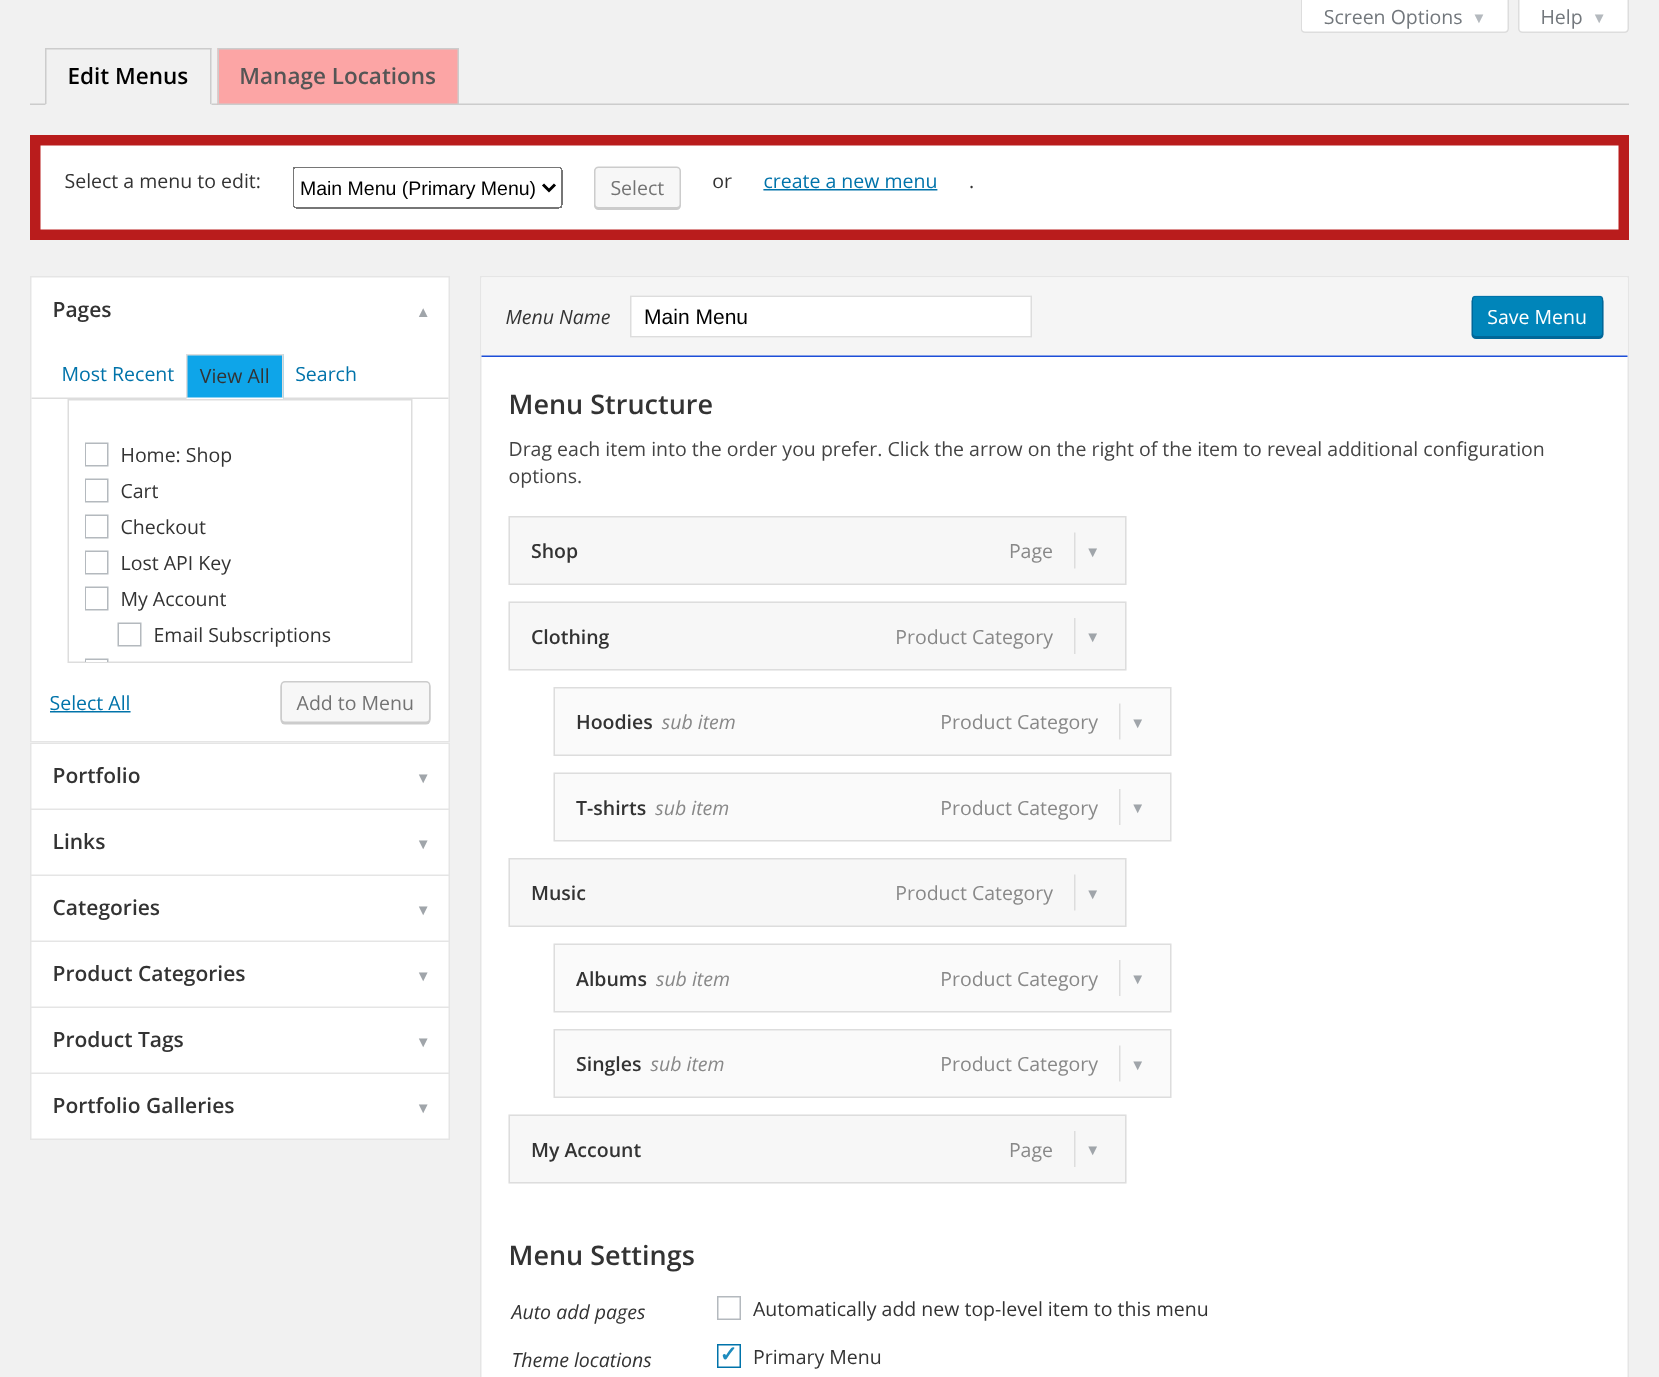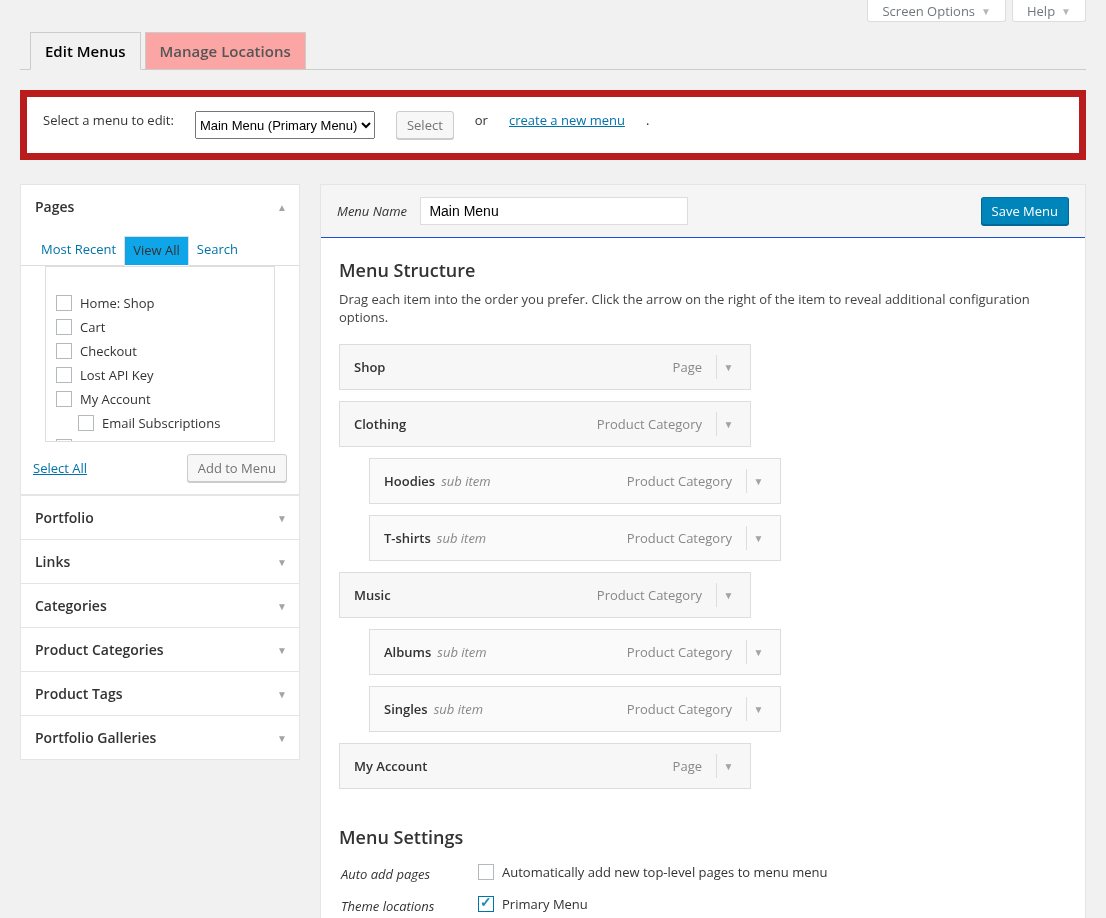--- a/index.html
+++ b/index.html
@@ -440,21 +440,21 @@
             </div>
 
           <h3 style="margin-top:36px">Menu Settings</h3>
           <table class="settings-table">
             <tbody>
                 <tr>
               <th>Auto add pages</th>
               <td>
                 <label class="cb">
                   <input type="checkbox" style="">
-                  <span>Automatically add new top-level pages to menu menu</span>
+                  <span>Automatically add new top-level item to this menu</span>
                 </label>
               </td>
             </tr>
             <tr>
               <th>Theme locations</th>
               <td>
                 <div>
                   <label class="cb">
                     <input type="checkbox" checked="" style="">
                     <span>Primary Menu</span>

